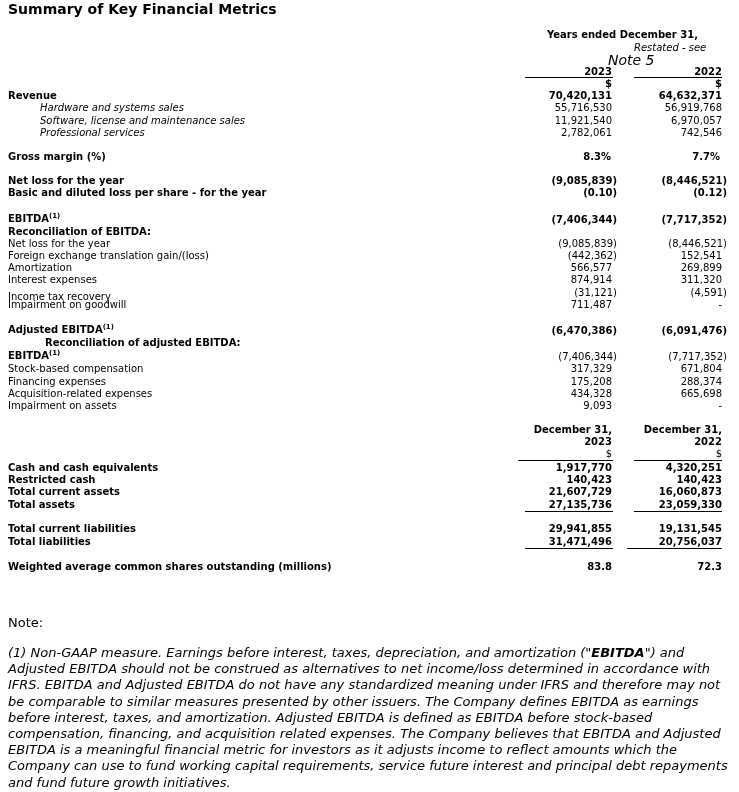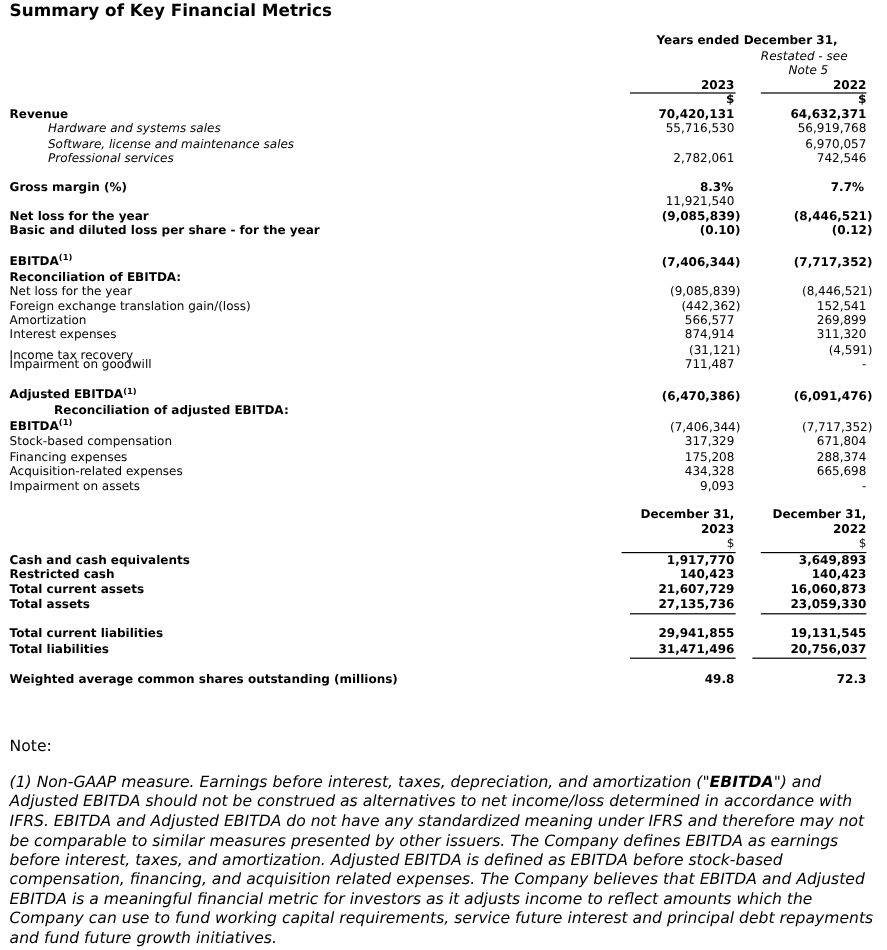--- a/index.html
+++ b/index.html
@@ -26,38 +26,38 @@
   }
   .note b { font-style: italic; }
 </style>
 </head>
 <body>
 
 <div class="abs title">Summary of Key Financial Metrics</div>
 
 <div class="abs num b" style="left:547px;top:29px;">Years ended December 31,</div>
 <div class="abs" style="left:634px;top:42px;font-style:italic;font-size:10px;line-height:12px;">Restated - see</div>
-<div class="abs" style="left:657px;top:54px;font-style:italic;font-size:10px;line-height:12px;">Note 5</div>
+<div class="abs" style="left:608px;top:54px;font-style:italic;font-size:14px;line-height:12px;">Note 5</div>
 <div class="abs num b c1" style="top:66px;">2023</div>
 <div class="abs num b c2" style="top:66px;">2022</div>
 <div class="hline" style="left:525px;width:88px;top:77px;"></div>
 <div class="hline" style="left:634px;width:88px;top:77px;"></div>
 <div class="abs num b c1" style="top:78px;">$</div>
 <div class="abs num b c2" style="top:78px;">$</div>
 
 <div class="abs lbl b" style="top:90px;">Revenue</div>
 <div class="abs num b c1" style="top:90px;">70,420,131</div>
 <div class="abs num b c2" style="top:90px;">64,632,371</div>
 
 <div class="abs lbl it" style="top:102px;">Hardware and systems sales</div>
 <div class="abs num c1" style="top:102px;">55,716,530</div>
 <div class="abs num c2" style="top:102px;">56,919,768</div>
 
 <div class="abs lbl it" style="top:115px;">Software, license and maintenance sales</div>
-<div class="abs num c1" style="top:115px;margin-top:48px;">11,921,540</div>
+<div class="abs num c1" style="top:115px;">11,921,540</div>
 <div class="abs num c2" style="top:115px;">6,970,057</div>
 
 <div class="abs lbl it" style="top:127px;">Professional services</div>
 <div class="abs num c1" style="top:127px;">2,782,061</div>
 <div class="abs num c2" style="top:127px;">742,546</div>
 
 <div class="abs lbl b" style="top:151px;">Gross margin (%)</div>
 <div class="abs num b c1p" style="top:151px;right:128px;">8.3%</div>
 <div class="abs num b" style="top:151px;right:19px;">7.7%</div>
 
@@ -129,21 +129,21 @@
 <div class="abs num b c2" style="top:424px;">December 31,</div>
 <div class="abs num b c1" style="top:436px;">2023</div>
 <div class="abs num b c2" style="top:436px;">2022</div>
 <div class="abs num c1" style="top:448px;">$</div>
 <div class="abs num c2" style="top:448px;">$</div>
 <div class="hline" style="left:518px;width:95px;top:460px;"></div>
 <div class="hline" style="left:634px;width:88px;top:460px;"></div>
 
 <div class="abs lbl b" style="top:462px;">Cash and cash equivalents</div>
 <div class="abs num b c1" style="top:462px;">1,917,770</div>
-<div class="abs num b c2" style="top:462px;">3,649,893</div>
+<div class="abs num b c2" style="top:462px;">4,320,251</div>
 
 <div class="abs lbl b" style="top:474px;">Restricted cash</div>
 <div class="abs num b c1" style="top:474px;">140,423</div>
 <div class="abs num b c2" style="top:474px;">140,423</div>
 
 <div class="abs lbl b" style="top:486px;">Total current assets</div>
 <div class="abs num b c1" style="top:486px;">21,607,729</div>
 <div class="abs num b c2" style="top:486px;">16,060,873</div>
 
 <div class="abs lbl b" style="top:499px;">Total assets</div>
@@ -156,17 +156,17 @@
 <div class="abs num b c1" style="top:523px;">29,941,855</div>
 <div class="abs num b c2" style="top:523px;">19,131,545</div>
 
 <div class="abs lbl b" style="top:536px;">Total liabilities</div>
 <div class="abs num b c1" style="top:536px;">31,471,496</div>
 <div class="abs num b c2" style="top:536px;">20,756,037</div>
 <div class="hline" style="left:525px;width:88px;top:548px;"></div>
 <div class="hline" style="left:627px;width:95px;top:548px;"></div>
 
 <div class="abs lbl b" style="top:561px;">Weighted average common shares outstanding (millions)</div>
-<div class="abs num b c1" style="top:561px;">49.8</div>
+<div class="abs num b c1" style="top:561px;">83.8</div>
 <div class="abs num b c2" style="top:561px;">72.3</div>
 
 <div class="abs note-h">Note:</div>
 <div class="note"><span>(1) Non-GAAP measure. Earnings before interest, taxes, depreciation, and amortization ("</span><b>EBITDA</b><span>") and Adjusted EBITDA should not be construed as alternatives to net income/loss determined in accordance with IFRS. EBITDA and Adjusted EBITDA do not have any standardized meaning under IFRS and therefore may not be comparable to similar measures presented by other issuers. The Company defines EBITDA as earnings before interest, taxes, and amortization. Adjusted EBITDA is defined as EBITDA before stock-based compensation, financing, and acquisition related expenses. The Company believes that EBITDA and Adjusted EBITDA is a meaningful financial metric for investors as it adjusts income to reflect amounts which the Company can use to fund working capital requirements, service future interest and principal debt repayments and fund future growth initiatives.</span></div>
 
 </body></html>

